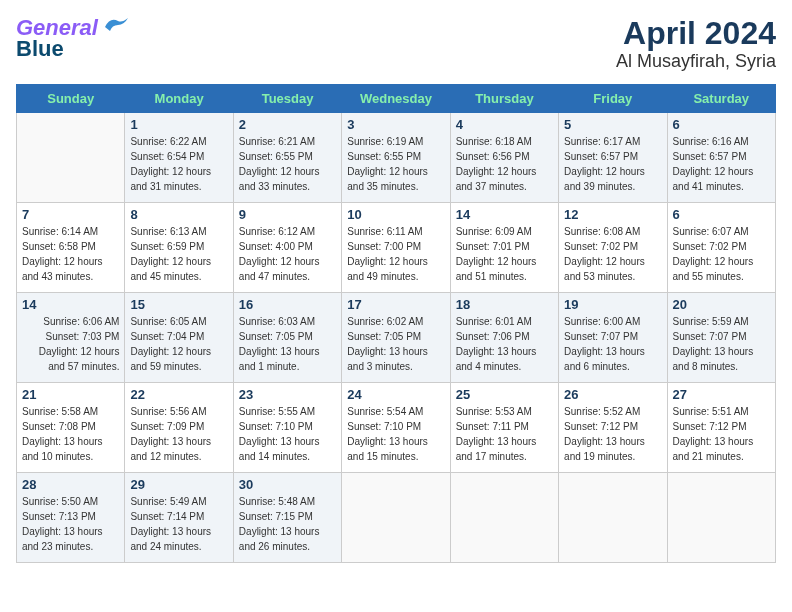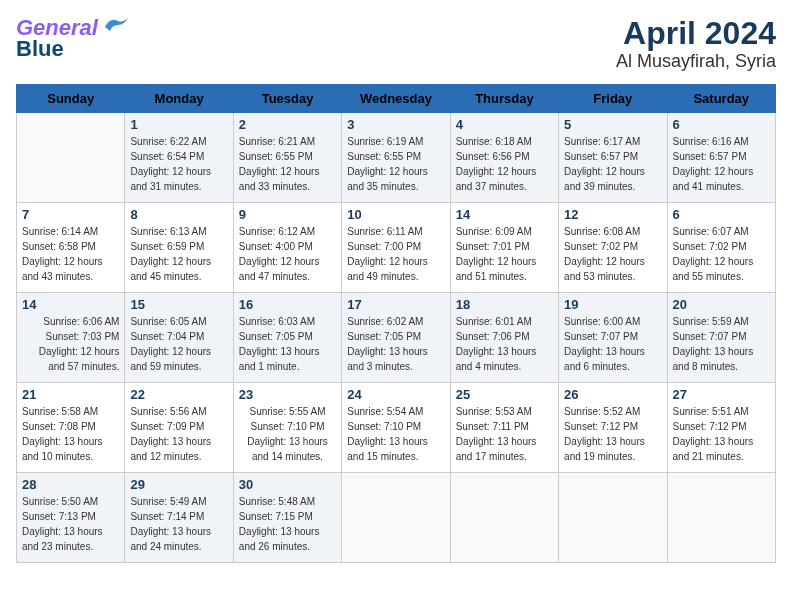--- a/index.html
+++ b/index.html
@@ -34,21 +34,21 @@
       font-size: 18px;
       color: #333;
     }
     table {
       width: 100%;
       border-collapse: collapse;
       table-layout: fixed;
     }
     thead tr th {
       background-color: #2a6db5;
-      color: #000000;
+      color: #86efac;
       font-size: 13px;
       font-weight: bold;
       padding: 6px 4px;
       text-align: center;
       border: 1px solid #2a6db5;
     }
     tbody tr td {
       border: 1px solid #ccc;
       vertical-align: top;
       padding: 4px 5px;
@@ -270,21 +270,21 @@
         </td>
         <td>
           <span class="day-num">22</span>
           <div class="day-info" style="white-space: pre-line;">Sunrise: 5:56 AM
 Sunset: 7:09 PM
 Daylight: 13 hours
 and 12 minutes.</div>
         </td>
         <td>
           <span class="day-num">23</span>
-          <div class="day-info" style="white-space: pre-line; text-align: center;">Sunrise: 5:55 AM
+          <div class="day-info" style="white-space: pre-line;">Sunrise: 5:55 AM
 Sunset: 7:10 PM
 Daylight: 13 hours
 and 14 minutes.</div>
         </td>
         <td>
           <span class="day-num">24</span>
           <div class="day-info" style="white-space: pre-line;">Sunrise: 5:54 AM
 Sunset: 7:10 PM
 Daylight: 13 hours
 and 15 minutes.</div>

